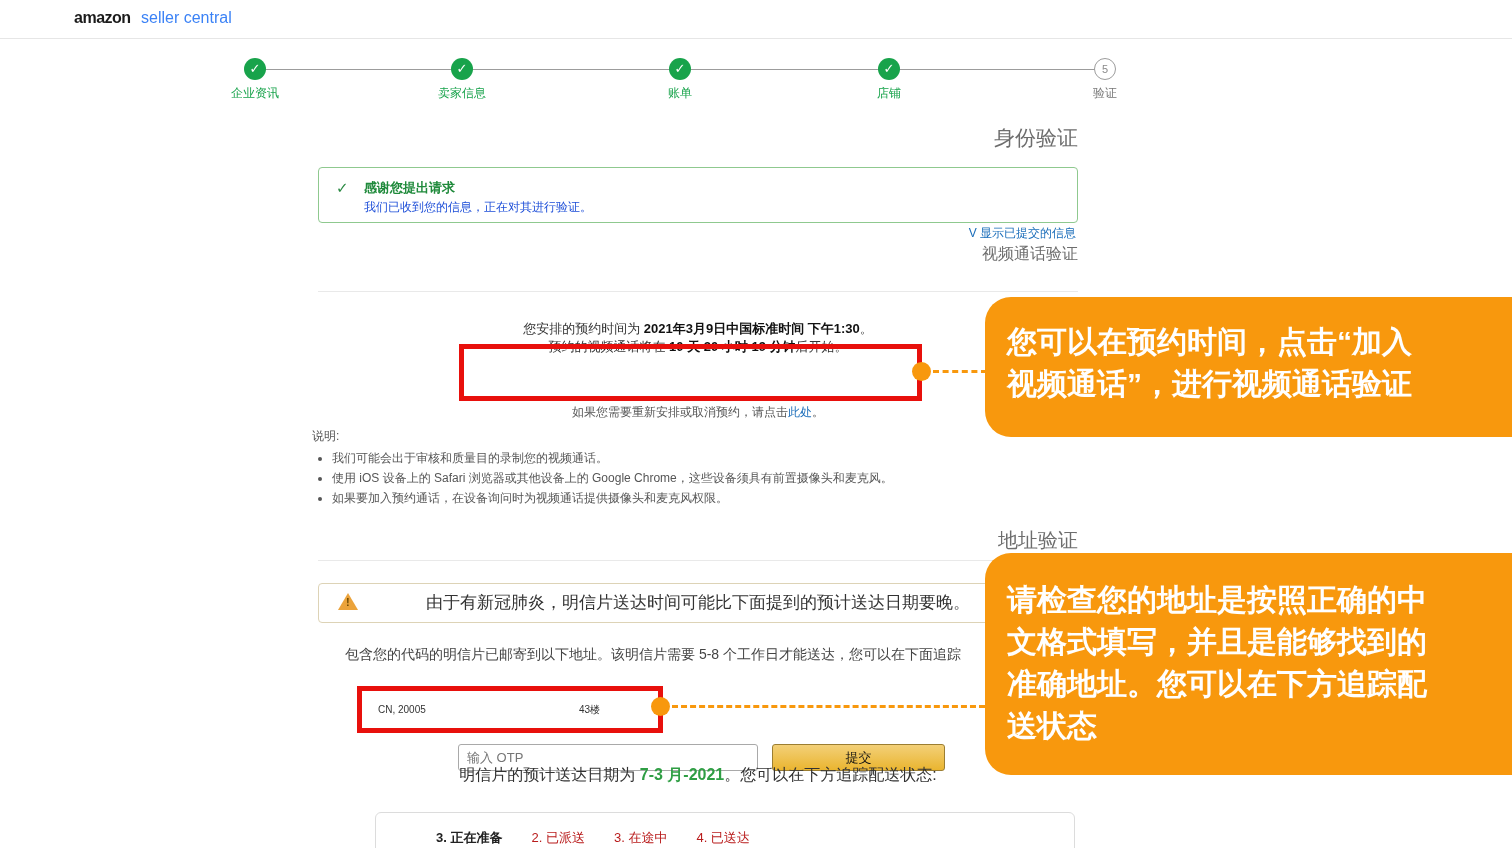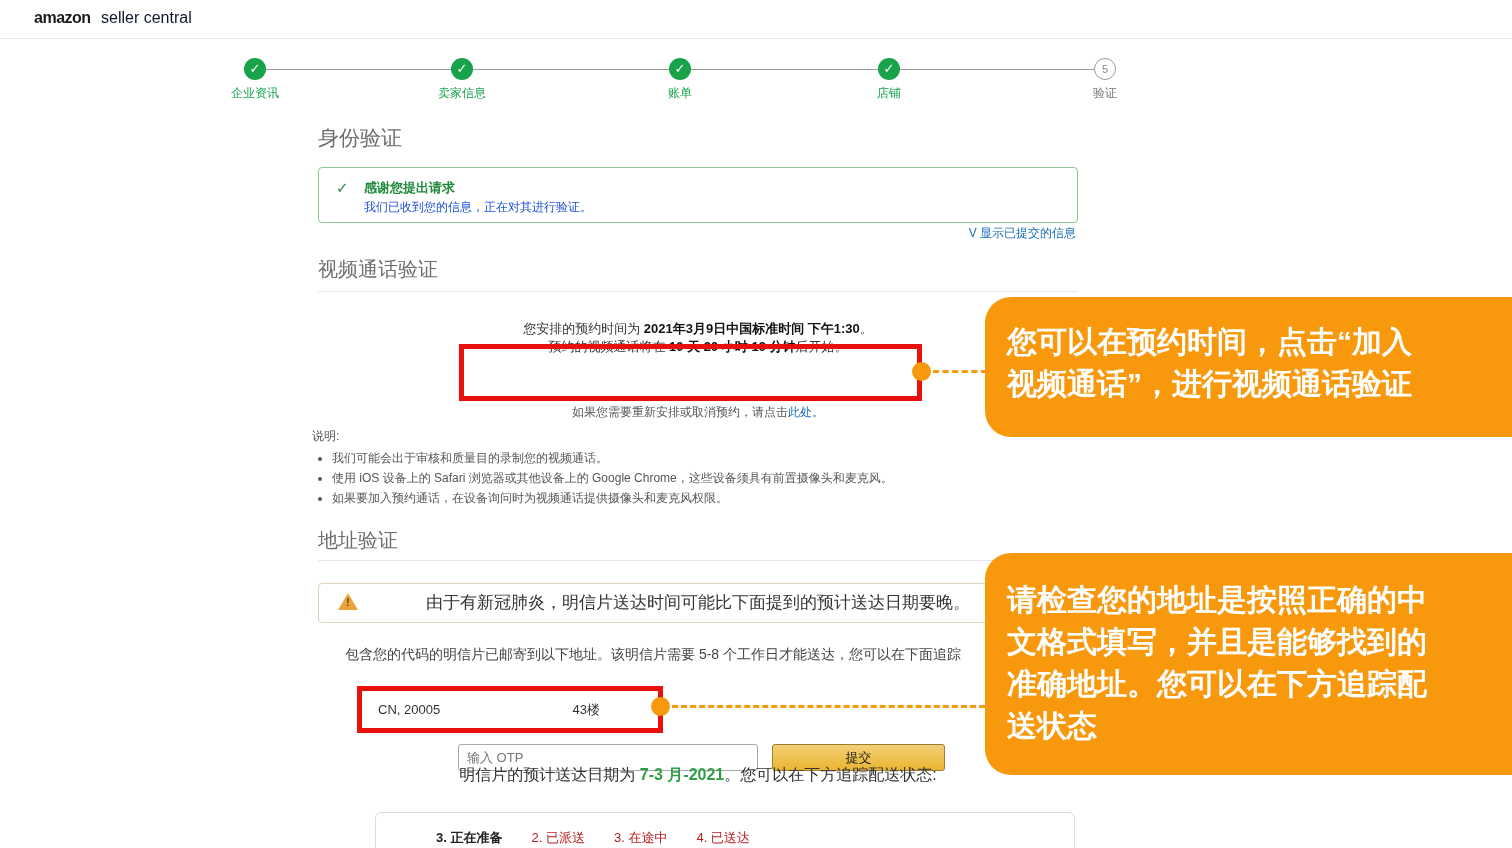--- a/index.html
+++ b/index.html
@@ -3,33 +3,33 @@
 <meta charset="utf-8">
 <style>
   html,body{margin:0;padding:0;background:#fff;}
   .page{
     position:relative;width:1512px;height:848px;overflow:hidden;background:#ffffff;
     font-family:"Liberation Sans","DejaVu Sans",sans-serif;color:#333;
   }
   
   .header{position:absolute;left:0;top:0;width:100%;height:38px;background:#fff;border-bottom:1px solid #e6e6e6;}
   .logo{position:absolute;left:34px;top:9px;font-size:16px;color:#1b1b1b;cursor:pointer;}
-  .logo .amazon{font-weight:bold;position:relative;letter-spacing:-0.5px;}
-  .logo .suffix{margin-left:6px;color:#0f172a;}
+  .logo .amazon{font-weight:bold;position:relative;letter-spacing:-0.5px;margin-left:40px;}
+  .logo .suffix{margin-left:6px;color:#3b82f6;}
   
   .stepper-line{position:absolute;left:255px;top:69px;width:850px;border-top:1px solid #9c9c9c;}
   .step{position:absolute;top:58px;transform:translateX(-50%);text-align:center;width:120px;}
   .step-circle{width:22px;height:22px;border-radius:50%;margin:0 auto;line-height:22px;text-align:center;font-size:13px;}
   .step-circle.done{background:#18a34b;color:#fff;font-weight:bold;}
   .step-circle.pending{background:#fff;border:1px solid #9c9c9c;color:#8a8a8a;font-size:11px;line-height:20px;box-sizing:border-box;}
   .step-label{margin-top:5px;font-size:12px;}
   .step-label.done{color:#18a34b;cursor:pointer;}
   .step-label.pending{color:#777;}
   
-  .content-center{position:absolute;left:318px;width:760px;text-align:left;}
+  .content-center{position:absolute;left:318px;width:760px;text-align:right;}
   .section-title{font-size:21px;color:#6d6d6d;}
   .separator{position:absolute;left:318px;width:760px;border-top:1px solid #e9e9e9;}
   
   .success-box{position:absolute;left:318px;top:167px;width:758px;height:54px;border:1px solid #8fc98f;border-radius:4px;background:#fff;}
   .success-check{position:absolute;left:17px;top:11px;color:#2b8a44;font-size:15px;font-weight:bold;}
   .success-title{position:absolute;left:45px;top:11px;font-size:13px;font-weight:bold;color:#1f8a3b;}
   .success-sub{position:absolute;left:45px;top:31px;font-size:12px;color:#1d4ed8;}
   .show-link{position:absolute;left:318px;top:225px;width:758px;text-align:right;font-size:12px;color:#1a6dba;cursor:pointer;}
   
   .appt-line{position:absolute;left:318px;width:760px;text-align:center;font-size:13px;color:#333;}
@@ -51,21 +51,21 @@
     color:#fff;font-weight:bold;font-size:30px;line-height:42px;padding:0 20px 0 22px;box-sizing:border-box;}
   .callout.video{top:297px;height:140px;padding-top:24px;}
   .callout.addr{top:553px;height:222px;padding-top:26px;}
   
   .warning-box{position:absolute;left:318px;top:583px;width:758px;height:38px;border:1px solid #ddd3b6;border-radius:4px;}
   .warning-icon{position:absolute;left:19px;top:9px;width:0;height:0;border-left:10px solid transparent;border-right:10px solid transparent;border-bottom:17px solid #eba33b;}
   .warning-icon::after{content:"!";position:absolute;left:-2px;top:3px;color:#6e4a00;font-weight:bold;font-size:11px;}
   .warning-text{position:absolute;left:0;top:0;width:100%;line-height:38px;text-align:center;font-size:17px;color:#333;}
   .postcard-info{position:absolute;left:345px;top:646px;font-size:14px;color:#444;z-index:1;}
   .addr-row{position:absolute;left:362px;top:691px;width:296px;height:37px;display:flex;align-items:center;justify-content:space-between;
-    padding:0 58px 0 16px;box-sizing:border-box;font-size:13px;color:#333;z-index:2;}
+    padding:0 58px 0 16px;box-sizing:border-box;font-size:10px;color:#333;z-index:2;}
   .otp-input{position:absolute;left:458px;top:744px;width:300px;height:27px;border:1px solid #a9a9a9;border-radius:3px;
     padding:0 8px;font-size:13px;color:#333;box-sizing:border-box;font-family:inherit;}
   .otp-input::placeholder{color:#767676;}
   .submit-btn{position:absolute;left:772px;top:744px;width:173px;height:27px;
     background:linear-gradient(to bottom,#f3d078,#eab530);border:1px solid #9c7e31;border-radius:3px;
     font-size:13px;color:#111;cursor:pointer;font-family:inherit;}
   .delivery-line{position:absolute;left:318px;top:765px;width:760px;text-align:center;font-size:16px;color:#333;}
   .delivery-date{color:#2f9e44;font-weight:bold;}
   .tracker-box{position:absolute;left:375px;top:812px;width:700px;height:60px;border:1px solid #dcdcdc;border-radius:6px;box-sizing:border-box;}
   .tracker-row{display:flex;gap:29px;padding:16px 0 0 60px;font-size:13px;}
@@ -110,21 +110,21 @@
 
   <div class="content-center section-title" style="top:124px">身份验证</div>
 
   <div class="success-box">
     <span class="success-check">✓</span>
     <span class="success-title">感谢您提出请求</span>
     <span class="success-sub">我们已收到您的信息，正在对其进行验证。</span>
   </div>
   <div class="show-link">V 显示已提交的信息</div>
 
-  <div class="content-center section-title" style="top:256px;font-size:20px">视频通话验证</div>
+  <div class="content-center section-title" style="top:244px;font-size:16px">视频通话验证</div>
   <div class="separator" style="top:291px"></div>
 
   <div class="appt-line" style="top:320px">
     <span>您安排的预约时间为 </span><b>2021年3月9日中国标准时间 下午1:30</b><span>。</span>
   </div>
   <div class="appt-line" style="top:338px">
     <span>预约的视频通话将在 </span><b>10 天 20 小时 19 分钟</b><span>后开始。</span>
   </div>
 
 

